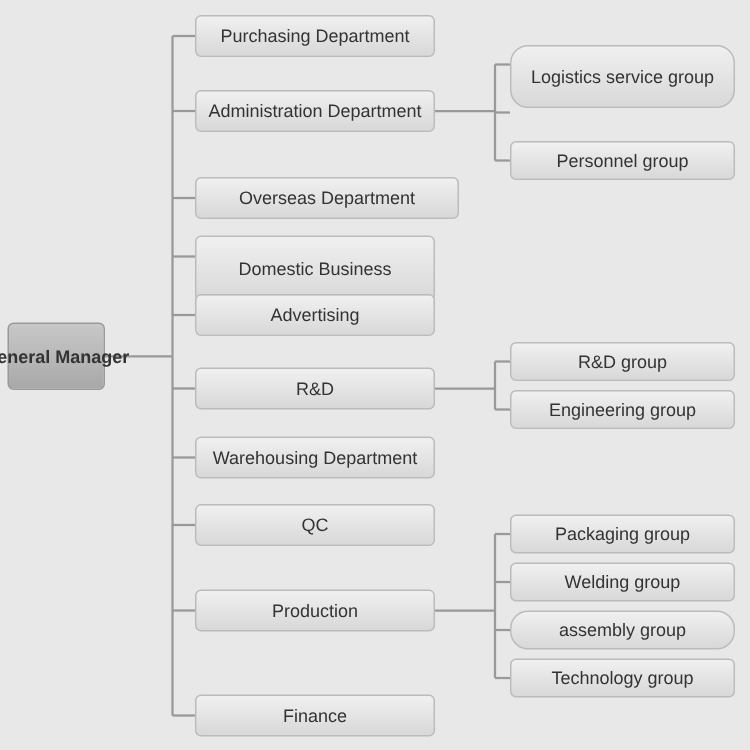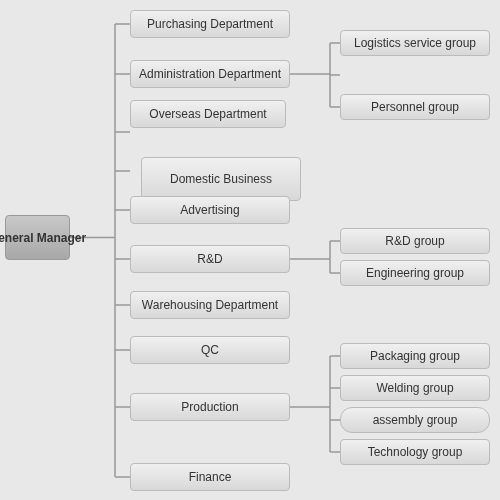--- a/index.html
+++ b/index.html
@@ -93,29 +93,29 @@
       <line x1="290" y1="407" x2="330" y2="407"></line>
       <line x1="330" y1="356" x2="330" y2="452"></line>
       <line x1="330" y1="356" x2="340" y2="356"></line>
       <line x1="330" y1="388" x2="340" y2="388"></line>
       <line x1="330" y1="420" x2="340" y2="420"></line>
       <line x1="330" y1="452" x2="340" y2="452"></line>
     </svg>
 <div class="node node-root" style="left: 5px; top: 215px; width: 65px; height: 45px;">General Manager</div>
     <div class="node node-level1" style="left: 130px; top: 10px; width: 160px; height: 28px;">Purchasing Department</div>
     <div class="node node-level1" style="left: 130px; top: 60px; width: 160px; height: 28px; text-align: right;">Administration Department</div>
-    <div class="node node-level1" style="left: 130px; top: 100px; width: 156px; height: 28px;">Overseas  Department</div>
-    <div class="node node-level1" style="left: 130px; top: 157px; width: 160px; height: 44px; margin-left: 11px;">Domestic  Business</div>
+    <div class="node node-level1" style="left: 130px; top: 118px; width: 176px; height: 28px;">Overseas  Department</div>
+    <div class="node node-level1" style="left: 130px; top: 157px; width: 160px; height: 44px;">Domestic  Business</div>
     <div class="node node-level1" style="left: 130px; top: 196px; width: 160px; height: 28px;">Advertising</div>
     <div class="node node-level1" style="left: 130px; top: 245px; width: 160px; height: 28px;">R&amp;D</div>
     <div class="node node-level1" style="left: 130px; top: 291px; width: 160px; height: 28px;">Warehousing  Department</div>
     <div class="node node-level1" style="left: 130px; top: 336px; width: 160px; height: 28px;">QC</div>
     <div class="node node-level1" style="left: 130px; top: 393px; width: 160px; height: 28px;">Production</div>
     <div class="node node-level1" style="left: 130px; top: 463px; width: 160px; height: 28px;">Finance</div>
-    <div class="node node-level2" style="left: 340px; top: 30px; width: 150px; height: 26px;">Logistics service group</div>
+    <div class="node node-level2" style="left: 340px; top: 30px; width: 150px; height: 42px; border-radius: 12px;">Logistics service group</div>
     <div class="node node-level2" style="left: 340px; top: 94px; width: 150px; height: 26px;">Personnel group</div>
     <div class="node node-level2" style="left: 340px; top: 228px; width: 150px; height: 26px;">R&amp;D group</div>
     <div class="node node-level2" style="left: 340px; top: 260px; width: 150px; height: 26px;">Engineering group</div>
     <div class="node node-level2" style="left: 340px; top: 343px; width: 150px; height: 26px;">Packaging group</div>
     <div class="node node-level2" style="left: 340px; top: 375px; width: 150px; height: 26px;">Welding group</div>
     <div class="node node-level2" style="left: 340px; top: 407px; width: 150px; height: 26px; border-radius: 12px;">assembly group</div>
     <div class="node node-level2" style="left: 340px; top: 439px; width: 150px; height: 26px;">Technology group</div>
   </div>
 
 </body></html>

